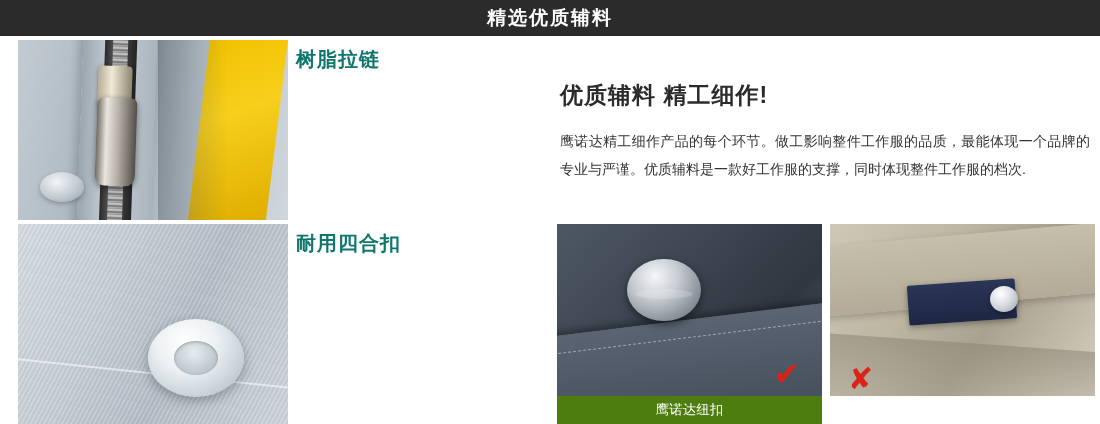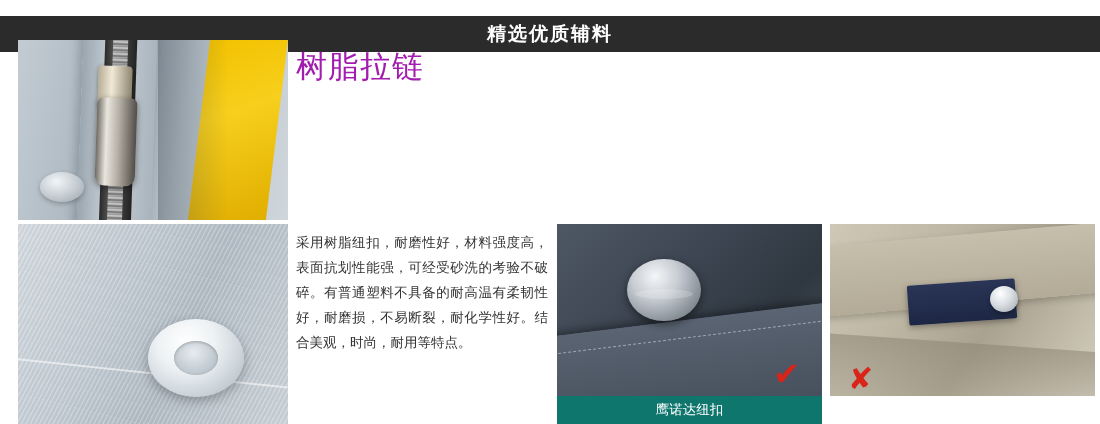--- a/index.html
+++ b/index.html
@@ -22,21 +22,20 @@
   
   .banner {
     position: absolute;
     left: 0; top: 0;
     width: 1100px;
     height: 36px;
     background: #2b2b2b;
     display: flex;
     align-items: center;
     justify-content: center;
-    margin-top: 16px;
   }
   .banner-title {
     color: #ffffff;
     font-size: 19px;
     font-weight: bold;
     letter-spacing: 2px;
     line-height: 36px;
   }
 
   
@@ -130,23 +129,23 @@
     left: 296px; top: 6px;
     width: 252px;
   }
   .text-resin {
     position: absolute;
     left: 560px; top: 40px;
     width: 530px;
   }
 
   .head-red {
-    color: #a21caf;
-    font-size: 31px;
-    font-weight: normal;
+    color: #0f766e;
+    font-size: 20px;
+    font-weight: bold;
     margin: 0 0 12px 0;
     letter-spacing: 1px;
   }
   .head-dark {
     color: #2b2b2b;
     font-size: 23px;
     font-weight: bold;
     margin: 0 0 16px 0;
     letter-spacing: 1px;
   }
@@ -237,21 +236,21 @@
     left: 0; top: 0;
     width: 265px;
     height: 172px;
     overflow: hidden;
   }
   .panel .cap {
     position: absolute;
     left: 0; bottom: 0;
     width: 265px;
     height: 28px;
-    background: #0f766e;
+    background: #4d7c0f;
     color: #ffffff;
     font-size: 13.5px;
     line-height: 28px;
     text-align: center;
   }
 
   
   .good-bg {
     position: absolute; left:0; top:0; right:0; bottom:0;
     background: linear-gradient(135deg,#4e5864 0%,#3c4551 40%,#2f3740 70%,#525c68 100%);
@@ -364,34 +363,38 @@
       <div class="pull"></div>
       <div class="slider"></div>
       <div class="snap"></div>
       <div class="shadowline"></div>
     </div>
 
     <div class="text-zipper">
       <h2 class="head-red">树脂拉链</h2>
     </div>
 
+    <div class="text-resin">
+      <h2 class="head-dark">优质辅料 精工细作!</h2>
+      <p class="body-text-wide">鹰诺达精工细作产品的每个环节。做工影响整件工作服的品质，最能体现一个品牌的专业与严谨。优质辅料是一款好工作服的支撑，同时体现整件工作服的档次.</p>
+    </div>
 
   </div>
 
   <div class="row2">
 
     <div class="photo-snap">
       <div class="fab"></div>
       <div class="weave"></div>
       <div class="seam"></div>
       <div class="bigbutton"></div>
     </div>
 
     <div class="text-snap">
-      <p class="body-text">采用树脂纽扣，耐磨性好，材料强度高，表面抗划性能强，可经受砂洗的考验不破碎。有普通塑料不具备的耐高温有柔韧性好，耐磨损，不易断裂，耐化学性好。结合美观，时尚，耐用等特点。</p>
+      <h2 class="head-red">耐用四合扣</h2>
     </div>
 
     <div class="panel left-panel">
       <div class="img">
         <div class="good-bg"></div>
         <div class="good-flap"></div>
         <div class="good-stitch"></div>
         <div class="good-snap"></div>
         <div class="check">✔</div>
       </div>

